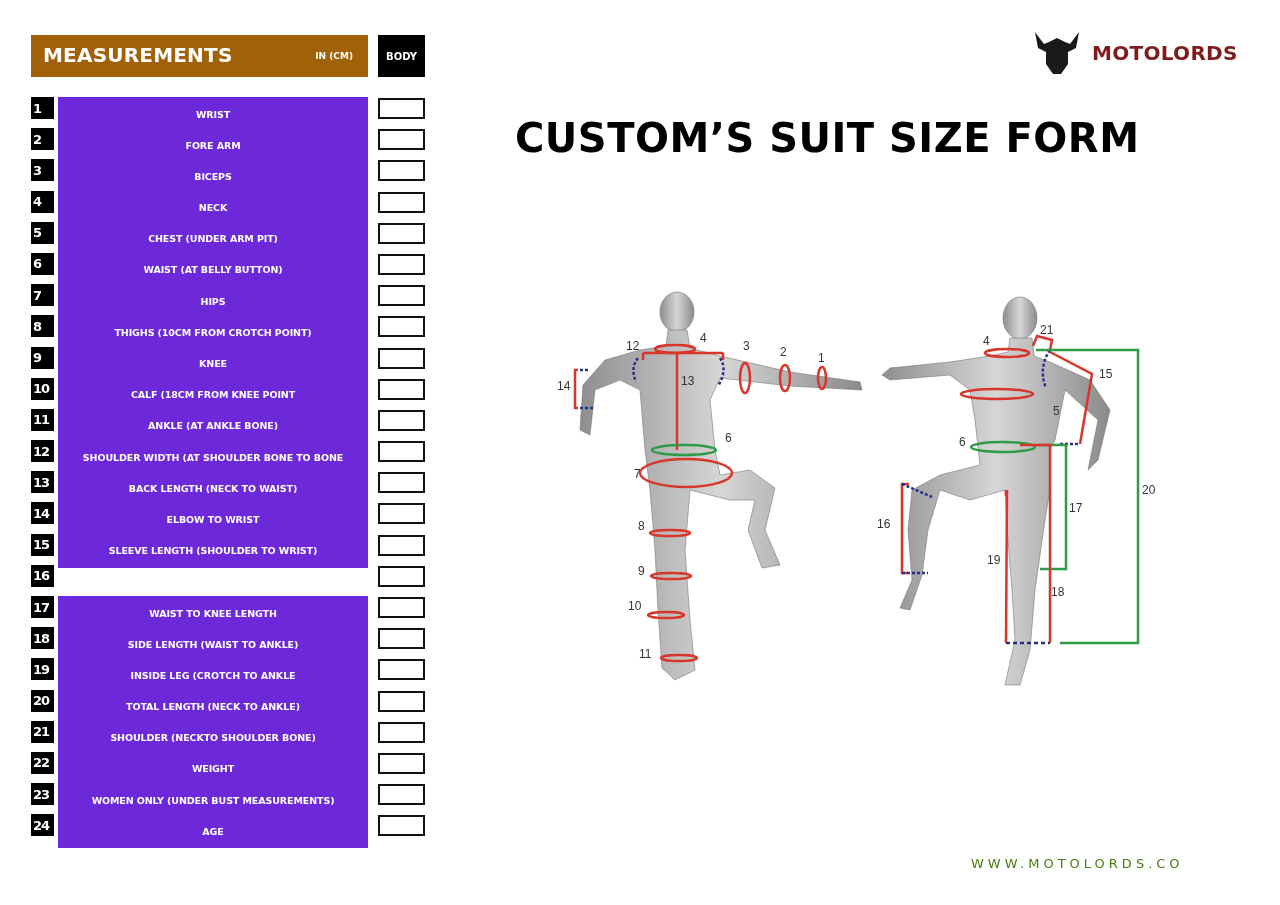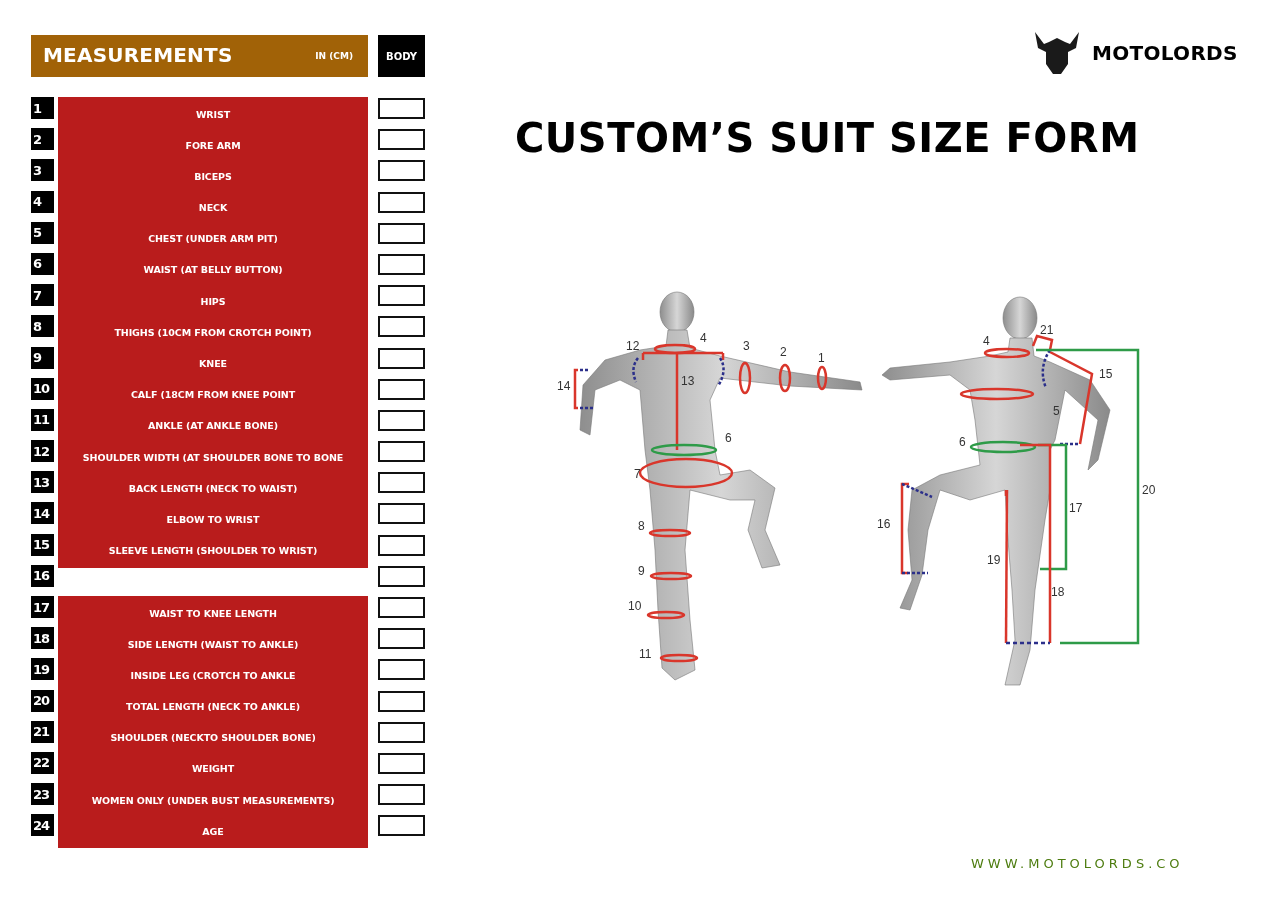--- a/index.html
+++ b/index.html
@@ -9,26 +9,26 @@
   .hdr { position: absolute; left: 31px; top: 35px; width: 337px; height: 42px; background: #a16207; color: #fff; }
   .hdr .title { position: absolute; left: 12px; top: 8px; font-size: 20px; font-weight: bold; letter-spacing: 0.2px; }
   .hdr .unit { position: absolute; right: 15px; top: 16px; font-size: 9px; font-weight: bold; }
   .body-hdr { position: absolute; left: 378px; top: 35px; width: 47px; height: 42px; background: #000; color: #fff;
               font-size: 10px; font-weight: bold; display: flex; align-items: center; justify-content: center; }
 
   .rows { position: absolute; left: 31px; top: 97px; width: 395px; }
   .row { position: relative; height: 22px; margin-bottom: 9.2px; }
   .num { position: absolute; left: 0; top: 0; width: 23px; height: 22px; background: #000; color: #fff;
          font-size: 13px; font-weight: bold; display: flex; align-items: center; justify-content: flex-start; padding-left: 2px; letter-spacing: -1px; }
-  .lbl { position: absolute; left: 27px; top: 0; width: 310px; height: 34px; background: #b91c1c; color: #fff;
+  .lbl { position: absolute; left: 27px; top: 0; width: 310px; height: 34px; background: #6d28d9; color: #fff;
          font-size: 9.5px; font-weight: bold; display: flex; align-items: center; justify-content: center; white-space: nowrap; letter-spacing: -0.1px; }
   .inp { position: absolute; left: 347px; top: 1px; width: 47px; height: 21px; border: 2px solid #111; background: #fff; }
 
   .logo { position: absolute; left: 1032px; top: 30px; display: flex; align-items: center; }
-  .logo .brand { font-size: 20px; font-weight: bold; margin-left: 10px; letter-spacing: 0.3px; color: #000000; }
+  .logo .brand { font-size: 20px; font-weight: bold; margin-left: 10px; letter-spacing: 0.3px; color: #7f1d1d; }
 
   .main-title { position: absolute; left: 515px; top: 115px; font-size: 40px; font-weight: bold; letter-spacing: 0.5px; white-space: nowrap; }
 
   .figure { position: absolute; left: 550px; top: 290px; width: 620px; height: 410px; }
 
   .url { position: absolute; left: 971px; top: 856px; font-size: 13px; letter-spacing: 4px; color: #4d7c0f; }
 </style>
 </head>
 <body>
 

